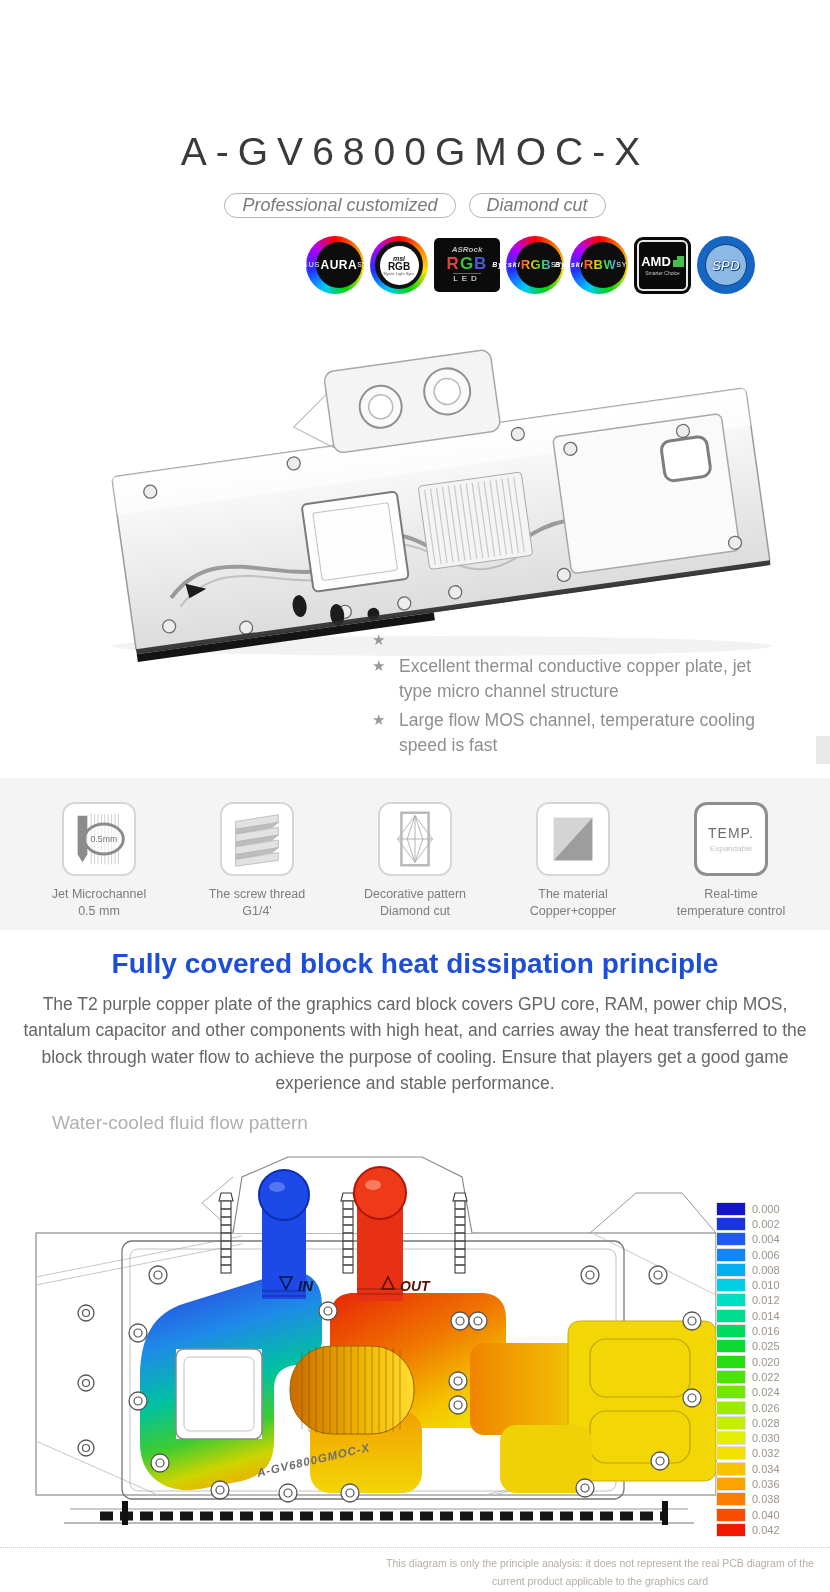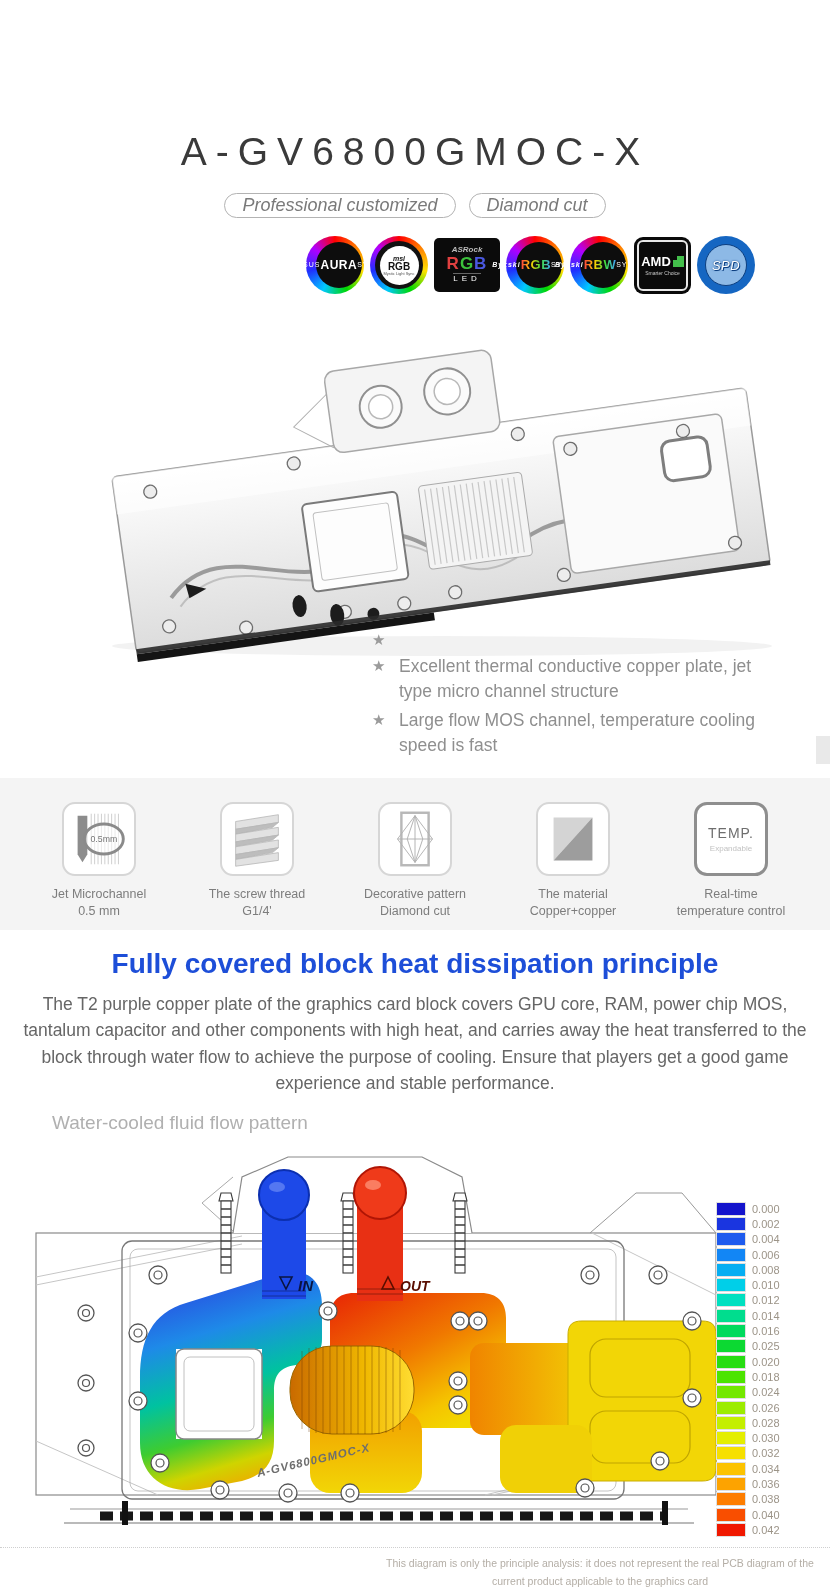--- a/index.html
+++ b/index.html
@@ -490,21 +490,21 @@
       <div class="legend-row">
         <span class="legend-swatch" style="background: rgb(12, 217, 50);"></span>
         <span class="legend-label">0.025</span>
       </div>
       <div class="legend-row">
         <span class="legend-swatch" style="background: rgb(39, 221, 18);"></span>
         <span class="legend-label">0.020</span>
       </div>
       <div class="legend-row">
         <span class="legend-swatch" style="background: rgb(76, 228, 0);"></span>
-        <span class="legend-label">0.018</span>
+        <span class="legend-label">0.022</span>
       </div>
       <div class="legend-row">
         <span class="legend-swatch" style="background: rgb(116, 232, 0);"></span>
         <span class="legend-label">0.024</span>
       </div>
       <div class="legend-row">
         <span class="legend-swatch" style="background: rgb(156, 236, 0);"></span>
         <span class="legend-label">0.026</span>
       </div>
       <div class="legend-row">

